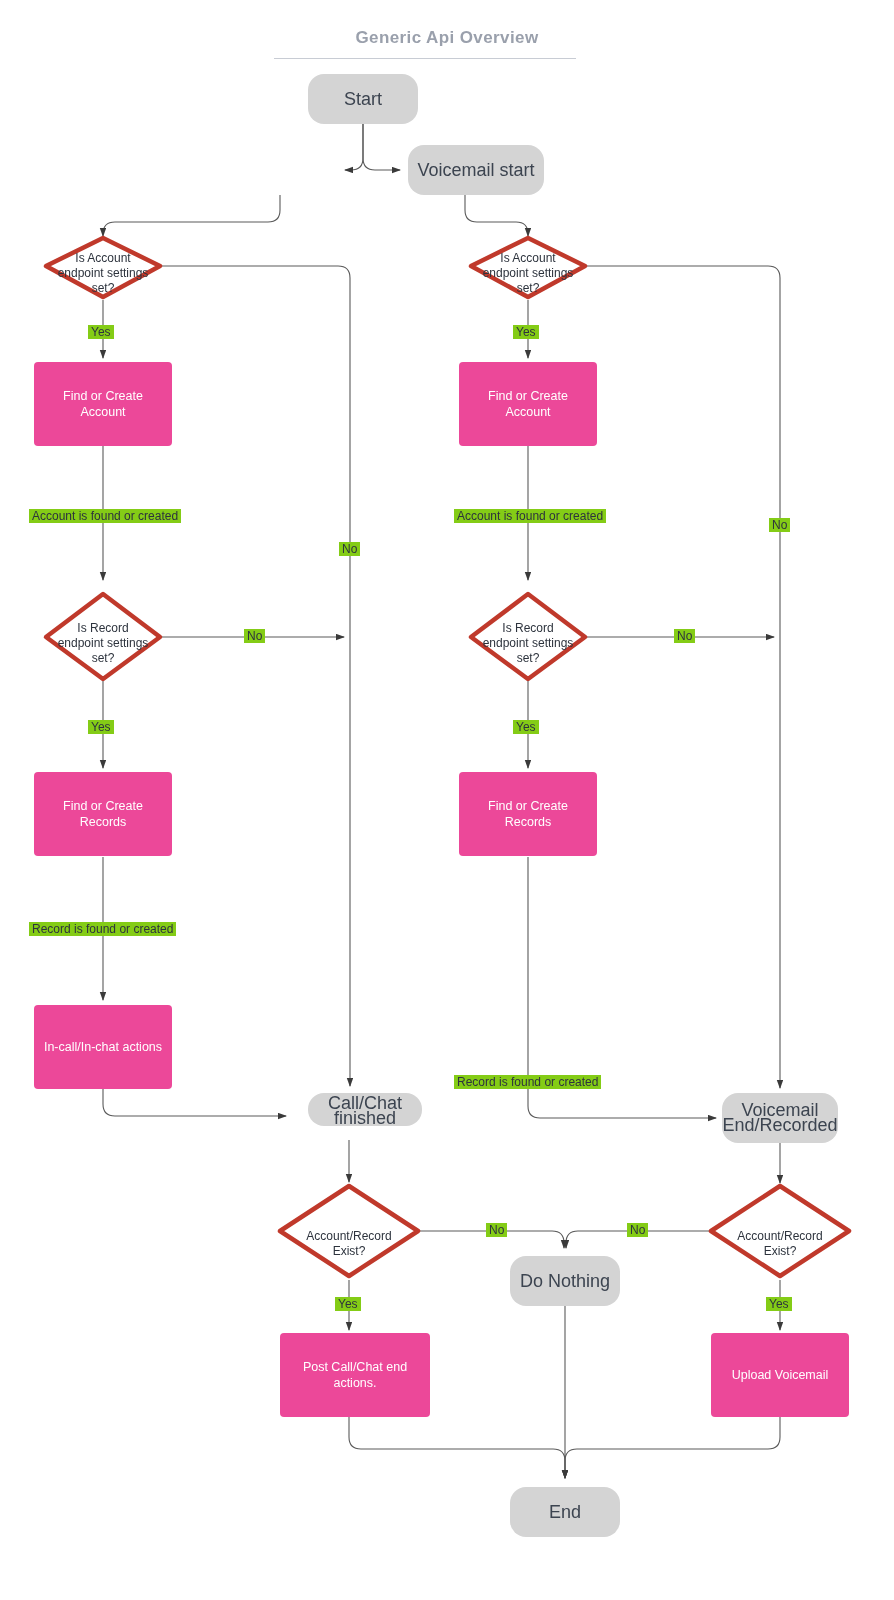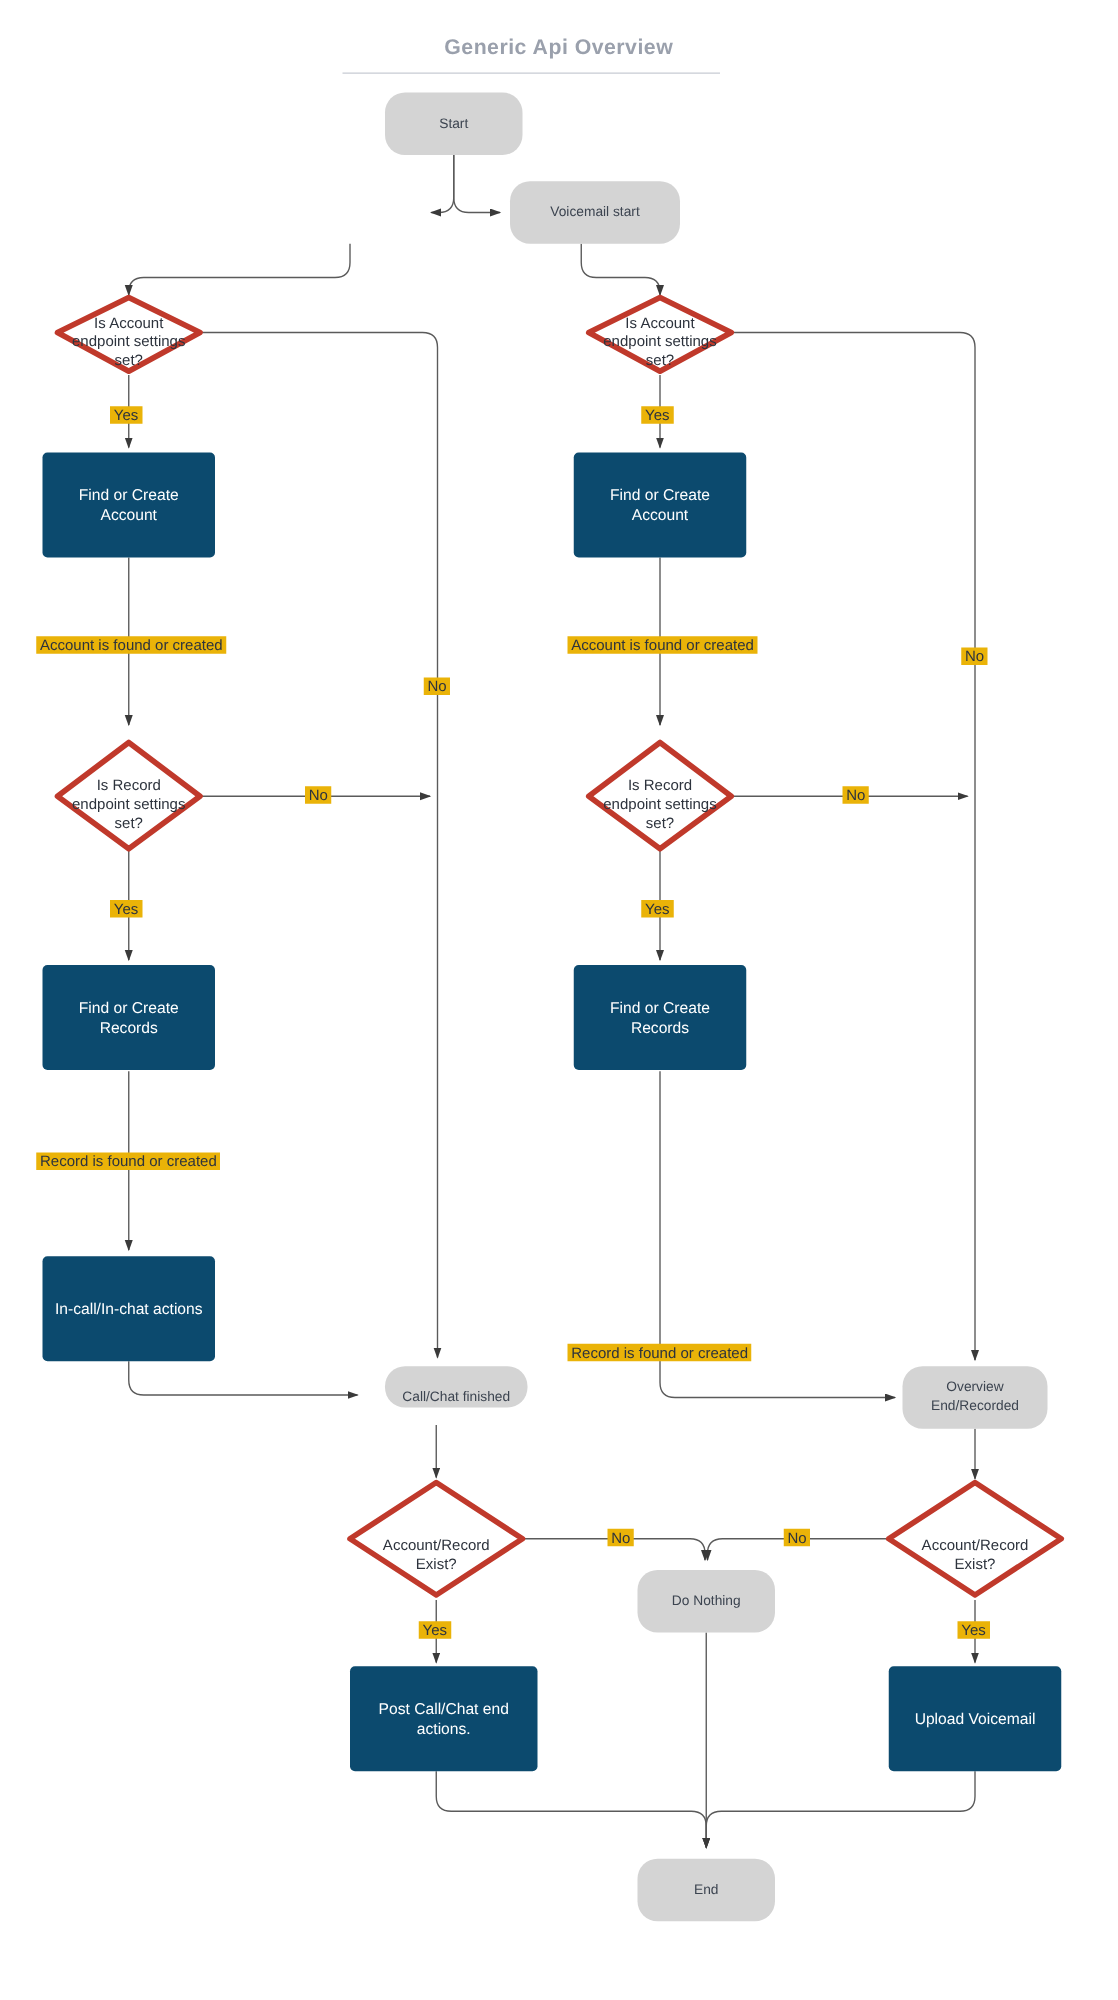--- a/index.html
+++ b/index.html
@@ -11,33 +11,33 @@
   .title{
     position:absolute;left:0;top:28px;width:894px;text-align:center;
     font-size:17px;font-weight:bold;color:#9aa0ac;letter-spacing:.4px;
   }
   .title-rule{
     position:absolute;left:274px;top:58px;width:302px;height:1px;background:#c8ccd4;
   }
   svg{position:absolute;left:0;top:0;width:894px;height:1600px;pointer-events:none;}
   .node{position:absolute;box-sizing:border-box;display:flex;align-items:center;justify-content:center;text-align:center;}
   .term{
-    background:#d4d4d4;border-radius:16px;color:#3c4450;font-size:11px;line-height:15px;
+    background:#d4d4d4;border-radius:16px;color:#3c4450;font-size:18px;line-height:15px;
   }
   .proc{
-    background:#0c4a6e;border-radius:4px;color:#ffffff;font-size:12.5px;line-height:16px;padding:0 8px;
+    background:#ec4899;border-radius:4px;color:#ffffff;font-size:12.5px;line-height:16px;padding:0 8px;
   }
   .dia-wrap{position:absolute;}
   .dia-label{
     position:absolute;left:0;top:0;width:100%;height:100%;
     display:flex;align-items:flex-end;justify-content:center;text-align:center;
     font-size:12px;line-height:15px;color:#2d333d;
   }
   .edgelabel{
-    position:absolute;font-size:12px;color:#2d333d;background:#eab308;
+    position:absolute;font-size:12px;color:#2d333d;background:#84cc16;
     padding:0 3px;white-space:nowrap;
   }
 </style>
 </head>
 <body>
 
 <div id="canvas">
 
   <div class="title">Generic Api Overview</div>
   <div class="title-rule"></div>
@@ -180,21 +180,21 @@
   <div class="node proc" style="left:34px;top:1005px;width:138px;height:84px;">
     <span>In-call/In-chat actions</span>
   </div>
 
   <div class="node term" style="left:308px;top:1093px;width:114px;height:33px;align-items:flex-end;">
     <span>Call/Chat finished</span>
   </div>
 
   <div class="node term" style="left:722px;top:1093px;width:116px;height:50px;">
     <div>
-      <div>Overview</div>
+      <div>Voicemail</div>
       <div>End/Recorded</div>
     </div>
   </div>
 
   <div class="dia-wrap" style="left:279px;top:1203px;width:140px;height:56px;">
     <div class="dia-label">
       <div>
         <div>Account/Record</div>
         <div>Exist?</div>
       </div>

